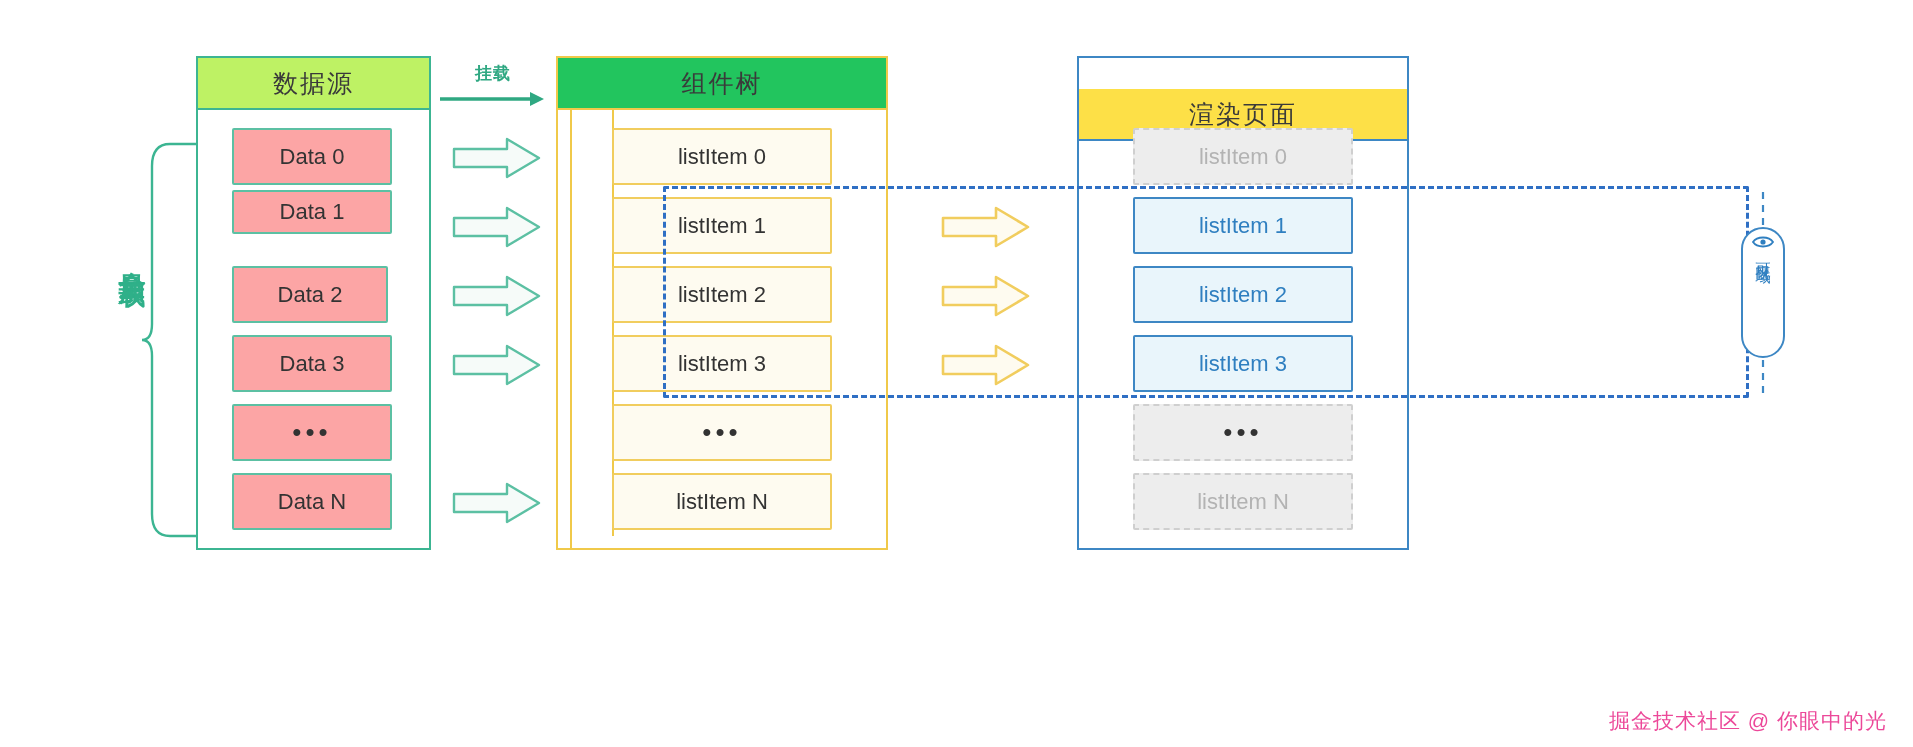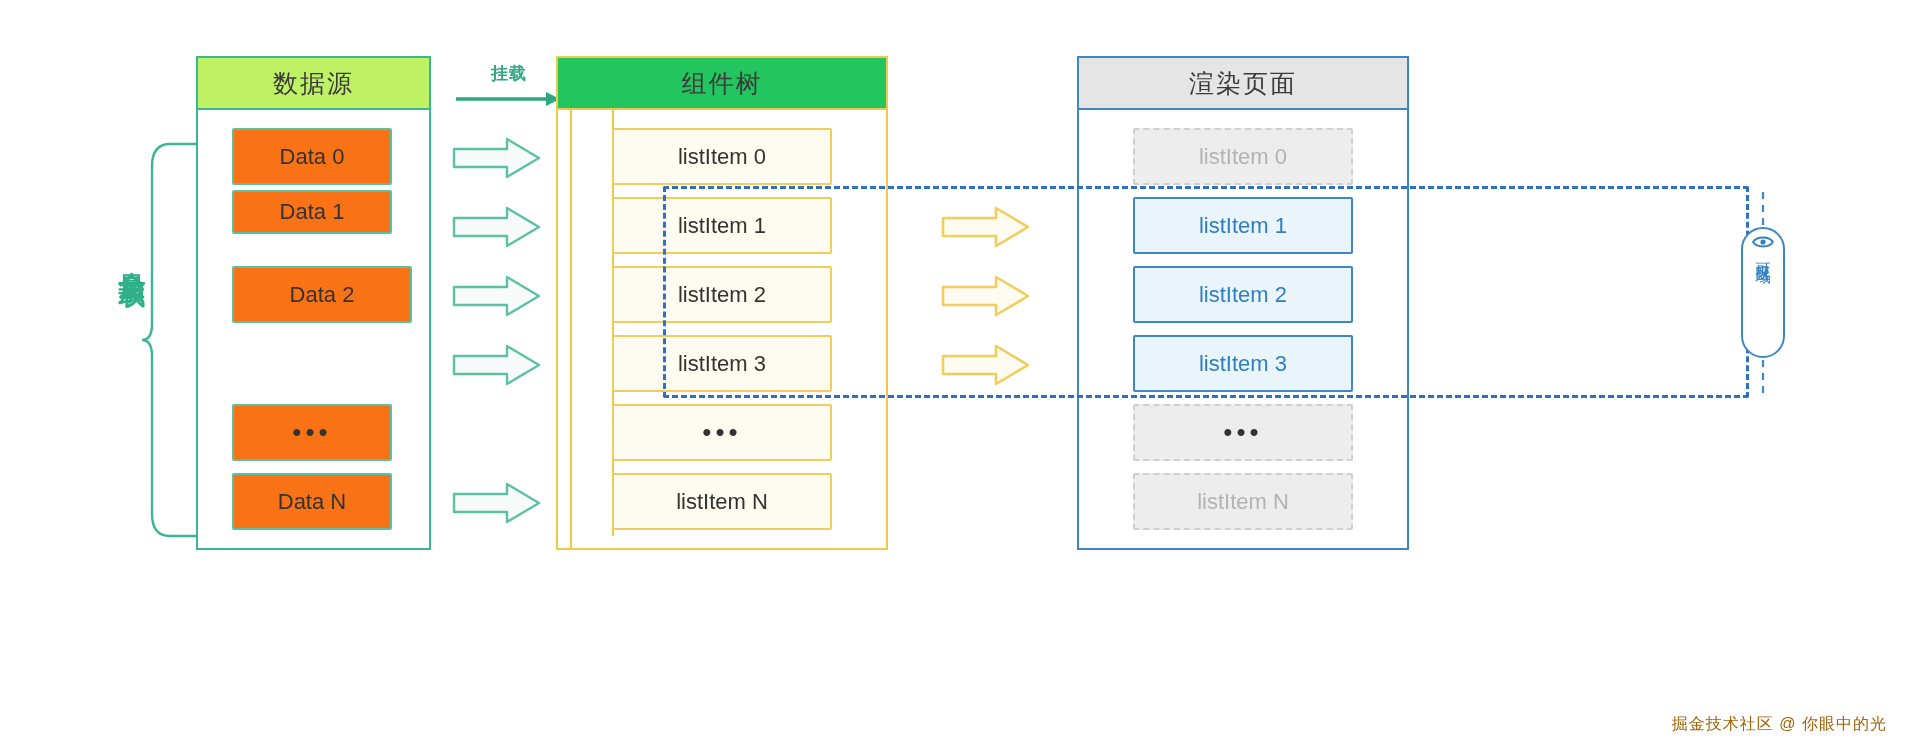--- a/index.html
+++ b/index.html
@@ -37,36 +37,36 @@
     color: #3a3a3a;
     letter-spacing: 2px;
   }
 
   
   .col-green  { border-color: #3cb592; left: 196px; top: 56px; width: 235px; height: 494px; }
   .col-green  .col-header { border-bottom-color: #3cb592; background: #bef264; }
   .col-yellow { border-color: #f0c94a; left: 556px; top: 56px; width: 332px; height: 494px; }
   .col-yellow .col-header { border-bottom-color: #f0c94a; background: #22c55e; }
   .col-blue   { border-color: #3d87c4; left: 1077px; top: 56px; width: 332px; height: 494px; }
-  .col-blue   .col-header { border-bottom-color: #3d87c4; background: #e5e5e5; }
+  .col-blue   .col-header { border-bottom-color: #3d87c4; background: #fde047; margin-top: 31px; }
 
   
   .card {
     position: absolute;
     display: flex;
     align-items: center;
     justify-content: center;
     font-size: 22px;
     border-width: 2px;
     border-style: solid;
     border-radius: 2px;
   }
   .card .dots { font-size: 26px; letter-spacing: 4px; line-height: 0.6; color: #333; }
 
-  .card-green  { border-color: #5cc0a3; background: #f97316; color: #333333; }
+  .card-green  { border-color: #5cc0a3; background: #fca5a5; color: #333333; }
   .card-yellow { border-color: #f1cd5e; background: #fefbf0; color: #333333; }
   .card-blue   { border-color: #3d87c4; background: #e9f5fb; color: #2f7fc0; }
   .card-muted  { border-style: dashed; border-color: #cfcfcf; background: #ededed; color: #b3b3b3; }
 
   
   .tree-trunk {
     position: absolute;
     width: 2px;
     background: #f0c94a;
   }
@@ -146,22 +146,22 @@
     letter-spacing: 2px;
     line-height: 1.05;
     margin-top: 2px;
   }
 
   
   .watermark {
     position: absolute;
     right: 26px;
     bottom: 12px;
-    font-size: 16px;
-    color: #a16207;
+    font-size: 21px;
+    color: #ec4899;
     letter-spacing: 1px;
     white-space: nowrap;
   }
 
   svg { display: block; overflow: visible; }
 </style>
 </head>
 <body>
 
 <div id="stage">
@@ -180,31 +180,34 @@
 
   <div class="col col-green">
     <div class="col-header">数据源</div>
   </div>
   <div class="card card-green" style="left:232px;top:128px;width:160px;height:57px;">
     <span>Data 0</span>
   </div>
   <div class="card card-green" style="left:232px;top:190px;width:160px;height:44px;">
     <span>Data 1</span>
   </div>
-  <div class="card card-green" style="left:232px;top:266px;width:180px;height:57px;">
+  <div class="card card-green" style="left:232px;top:266px;width:156px;height:57px;">
     <span>Data 2</span>
+  </div>
+  <div class="card card-green" style="left:232px;top:335px;width:160px;height:57px;">
+    <span>Data 3</span>
   </div>
   <div class="card card-green" style="left:232px;top:404px;width:160px;height:57px;">
     <span class="dots">•••</span>
   </div>
   <div class="card card-green" style="left:232px;top:473px;width:160px;height:57px;">
     <span>Data N</span>
   </div>
 
-  <div class="labelarrow" style="left:456px;top:62px;width:106px;height:46px;">
+  <div class="labelarrow" style="left:440px;top:62px;width:106px;height:46px;">
     <div class="lbl lbl-green">挂载</div>
     <svg style="position:absolute;left:0;top:28px;width:106px;height:18px;" viewBox="0 0 106 18">
       <line x1="0" y1="9" x2="92" y2="9" stroke="#2fa882" stroke-width="3.4"></line>
       <path d="M 90 2 L 104 9 L 90 16 Z" fill="#2fa882"></path>
     </svg>
   </div>
 
   <svg class="blockarrow" style="left:452px;top:136px;width:90px;height:44px;" viewBox="0 0 90 44">
     <path d="M 2 13 L 55 13 L 55 3 L 87 22 L 55 41 L 55 31 L 2 31 Z" fill="#f6fbf9" stroke="#5cc0a3" stroke-width="2.4" stroke-linejoin="round"></path>
   </svg>

